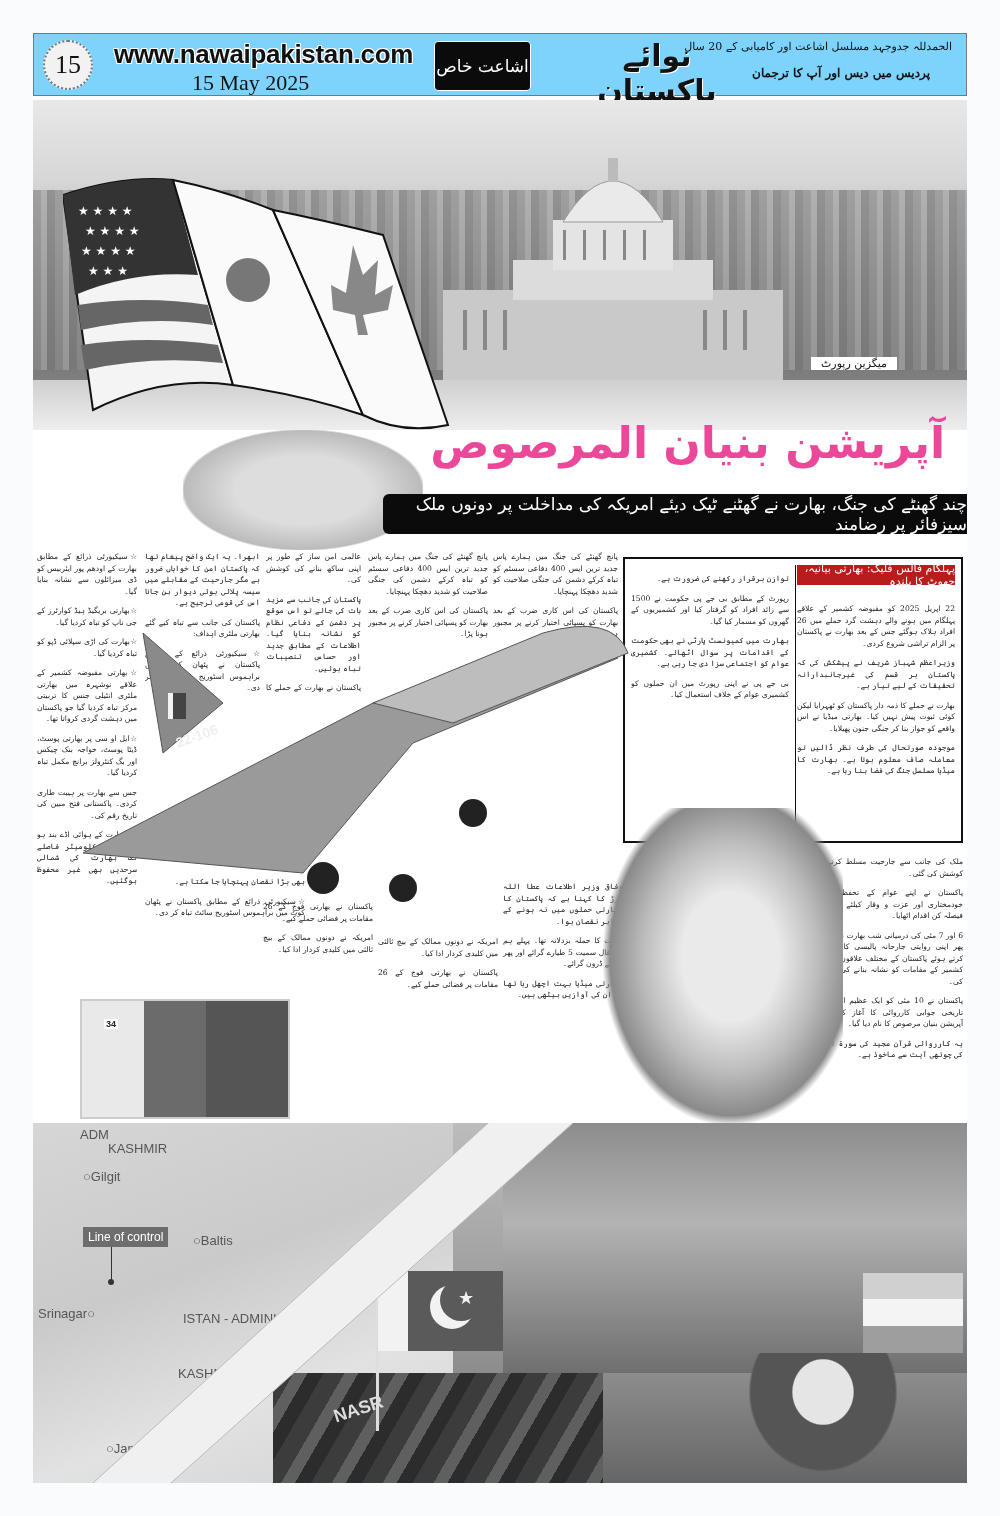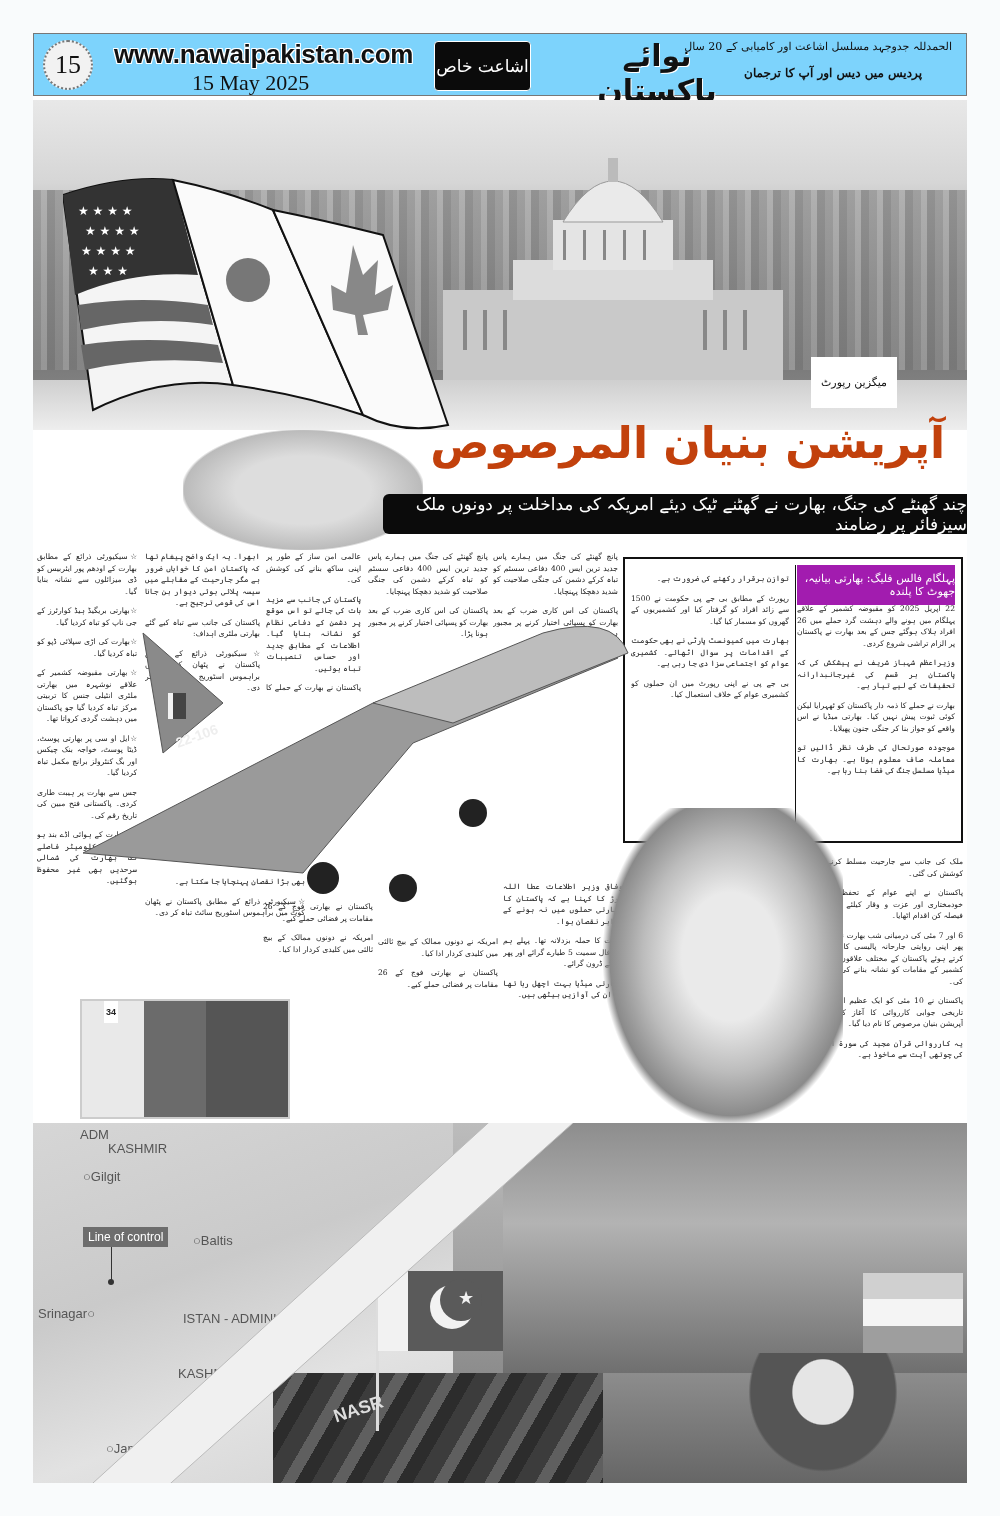--- a/index.html
+++ b/index.html
@@ -6,50 +6,50 @@
   body{width:1000px;height:1516px;background:#f9fbfc;position:relative;overflow:hidden;font-family:"DejaVu Sans",sans-serif;}
   .page{position:absolute;left:33px;top:33px;width:934px;height:1450px;background:#fff;overflow:hidden;}
   
   .masthead{position:absolute;left:0;top:0;width:934px;height:63px;background:#7dd3fc;border:1px solid #777;box-sizing:border-box;}
   .page-badge{position:absolute;left:9px;top:6px;width:50px;height:50px;border-radius:50%;background:#f2f2f2;border:2px dotted #777;box-sizing:border-box;display:flex;align-items:center;justify-content:center;font-family:"Liberation Serif",serif;font-size:26px;color:#111;}
   .site-url{position:absolute;left:80px;top:5px;font-family:"Liberation Sans",sans-serif;font-weight:bold;font-size:26px;color:#111;text-shadow:1px 1px 0 #fff,-1px -1px 0 #fff,1px -1px 0 #fff,-1px 1px 0 #fff;letter-spacing:-0.3px;}
   .issue-date{position:absolute;left:158px;top:36px;font-family:"Liberation Serif",serif;font-size:22px;color:#111;}
   .special-edition{position:absolute;left:400px;top:7px;width:95px;height:48px;background:#0b0b0b;border-radius:4px;border:1px solid #fff;color:#fff;display:flex;align-items:center;justify-content:center;font-family:"DejaVu Serif",serif;font-size:17px;direction:rtl;}
   .paper-name{position:absolute;left:548px;top:4px;width:150px;text-align:center;direction:rtl;font-family:"DejaVu Sans",sans-serif;font-weight:bold;font-size:30px;color:#111;text-shadow:1px 1px 0 #fff;}
   .tagline-1{position:absolute;right:14px;top:6px;direction:rtl;font-family:"DejaVu Serif",serif;font-size:11px;color:#111;font-weight:normal;}
-  .tagline-2{position:absolute;right:44px;top:32px;direction:rtl;font-family:"DejaVu Serif",serif;font-size:12px;color:#111;font-weight:bold;}
+  .tagline-2{position:absolute;right:36px;top:32px;direction:rtl;font-family:"DejaVu Serif",serif;font-size:12px;color:#111;font-weight:bold;}
 
   
   .hero{position:absolute;left:0;top:67px;width:934px;height:330px;background:linear-gradient(#e8e8e8 0%,#d6d6d6 25%,#9c9c9c 55%,#7a7a7a 80%,#8e8e8e 100%);}
   .hero .city{position:absolute;left:0;top:90px;width:934px;height:180px;background:repeating-linear-gradient(90deg,#8a8a8a 0 8px,#a3a3a3 8px 14px,#777 14px 22px);opacity:.7;}
   .capitol{position:absolute;left:370px;top:50px;width:420px;height:230px;}
   .hero .lower{position:absolute;left:0;top:280px;width:934px;height:50px;background:linear-gradient(#cfcfcf,#eee);}
   .flags{position:absolute;left:30px;top:35px;width:390px;height:300px;}
-  .report-label{position:absolute;right:70px;top:257px;background:#fff;padding:19px 10px;font-family:"DejaVu Serif",serif;font-size:11px;direction:rtl;color:#111;}
+  .report-label{position:absolute;right:70px;top:257px;background:#fff;padding:0 10px;font-family:"DejaVu Serif",serif;font-size:11px;direction:rtl;color:#111;}
   .handshake{position:absolute;left:150px;top:330px;width:240px;height:120px;background:radial-gradient(ellipse at 50% 50%,#ddd 0 40%,#bbb 70%,transparent 72%);}
 
   
-  .main-headline{position:absolute;right:22px;top:384px;direction:rtl;font-family:"DejaVu Sans",sans-serif;font-weight:bold;font-size:44px;color:#c2410c;letter-spacing:1px;}
+  .main-headline{position:absolute;right:22px;top:384px;direction:rtl;font-family:"DejaVu Sans",sans-serif;font-weight:bold;font-size:44px;color:#ec4899;letter-spacing:1px;}
   .subhead{position:absolute;left:350px;top:461px;width:584px;height:40px;background:#0b0b0b;border-radius:6px 0 0 6px;color:#fff;direction:rtl;display:flex;align-items:center;justify-content:center;font-family:"DejaVu Serif",serif;font-size:17px;}
 
   
   .col{position:absolute;direction:rtl;text-align:justify;font-family:"DejaVu Serif",serif;font-size:7.6px;line-height:11.5px;color:#222;overflow:hidden;}
   .col p{margin:8px 0 4px 0;}
 
   
   .box{position:absolute;left:590px;top:524px;width:340px;height:286px;border:2px solid #111;box-sizing:border-box;background:#fff;}
   .box .divider{position:absolute;left:170px;top:6px;width:1px;height:270px;background:#111;}
-  .box-title{position:absolute;right:6px;top:6px;width:158px;height:40px;background:#a21caf;color:#fff;direction:rtl;display:flex;align-items:center;justify-content:center;font-family:"DejaVu Serif",serif;font-size:11px;}
+  .box-title{position:absolute;right:6px;top:6px;width:158px;height:20px;background:#b91c1c;color:#fff;direction:rtl;display:flex;align-items:center;justify-content:center;font-family:"DejaVu Serif",serif;font-size:11px;}
 
   
   .jet{position:absolute;left:40px;top:540px;width:560px;height:340px;}
   .modi{position:absolute;left:560px;top:775px;width:250px;height:330px;}
   .modi-face{position:absolute;inset:0;background:radial-gradient(ellipse at 55% 45%,#eaeaea 0 25%,#bcbcbc 45%,#8a8a8a 62%,transparent 66%);}
   .visit-photo{position:absolute;left:47px;top:966px;width:210px;height:120px;background:linear-gradient(90deg,#e9e9e9 0 30%,#6b6b6b 30% 60%,#555 60% 100%);border:2px solid #ccc;box-sizing:border-box;overflow:hidden;}
-  .visit-photo .num{position:absolute;left:22px;top:0;font-family:"Liberation Sans",sans-serif;font-size:9px;font-weight:bold;color:#222;background:#fff;padding:6px 2px;}
+  .visit-photo .num{position:absolute;left:22px;top:18px;font-family:"Liberation Sans",sans-serif;font-size:9px;font-weight:bold;color:#222;background:#fff;padding:0 2px;}
   .bottom-collage{position:absolute;left:0;top:1090px;width:934px;height:360px;background:linear-gradient(180deg,#bcbcbc 0%,#a9a9a9 30%,#8c8c8c 70%,#666 100%);overflow:hidden;}
   .map{position:absolute;left:0;top:0;width:420px;height:360px;background:linear-gradient(160deg,#d6d6d6 0%,#cacaca 40%,#e2e2e2 70%,#d2d2d2 100%);}
   .map-label{position:absolute;font-family:"Liberation Sans",sans-serif;font-size:13px;color:#555;}
   .loc-label{position:absolute;left:50px;top:104px;background:#6d6d6d;color:#fff;font-family:"Liberation Sans",sans-serif;font-size:12px;padding:3px 5px;}
   .loc-pin{position:absolute;left:78px;top:124px;width:1px;height:34px;background:#333;}
   .loc-dot{position:absolute;left:75px;top:156px;width:6px;height:6px;border-radius:50%;background:#333;}
   .missile{position:absolute;left:40px;top:-110px;width:600px;height:500px;}
   .artillery{position:absolute;left:470px;top:0;width:464px;height:250px;background:linear-gradient(180deg,#8d8d8d 0%,#b3b3b3 40%,#6f6f6f 100%);}
   .launcher{position:absolute;left:240px;top:250px;width:330px;height:110px;background:repeating-linear-gradient(120deg,#3c3c3c 0 18px,#5f5f5f 18px 30px,#2c2c2c 30px 44px);}
   .nasr-label{position:absolute;left:60px;top:26px;color:#ddd;font-family:"Liberation Sans",sans-serif;font-weight:bold;font-size:18px;transform:rotate(-18deg);}

